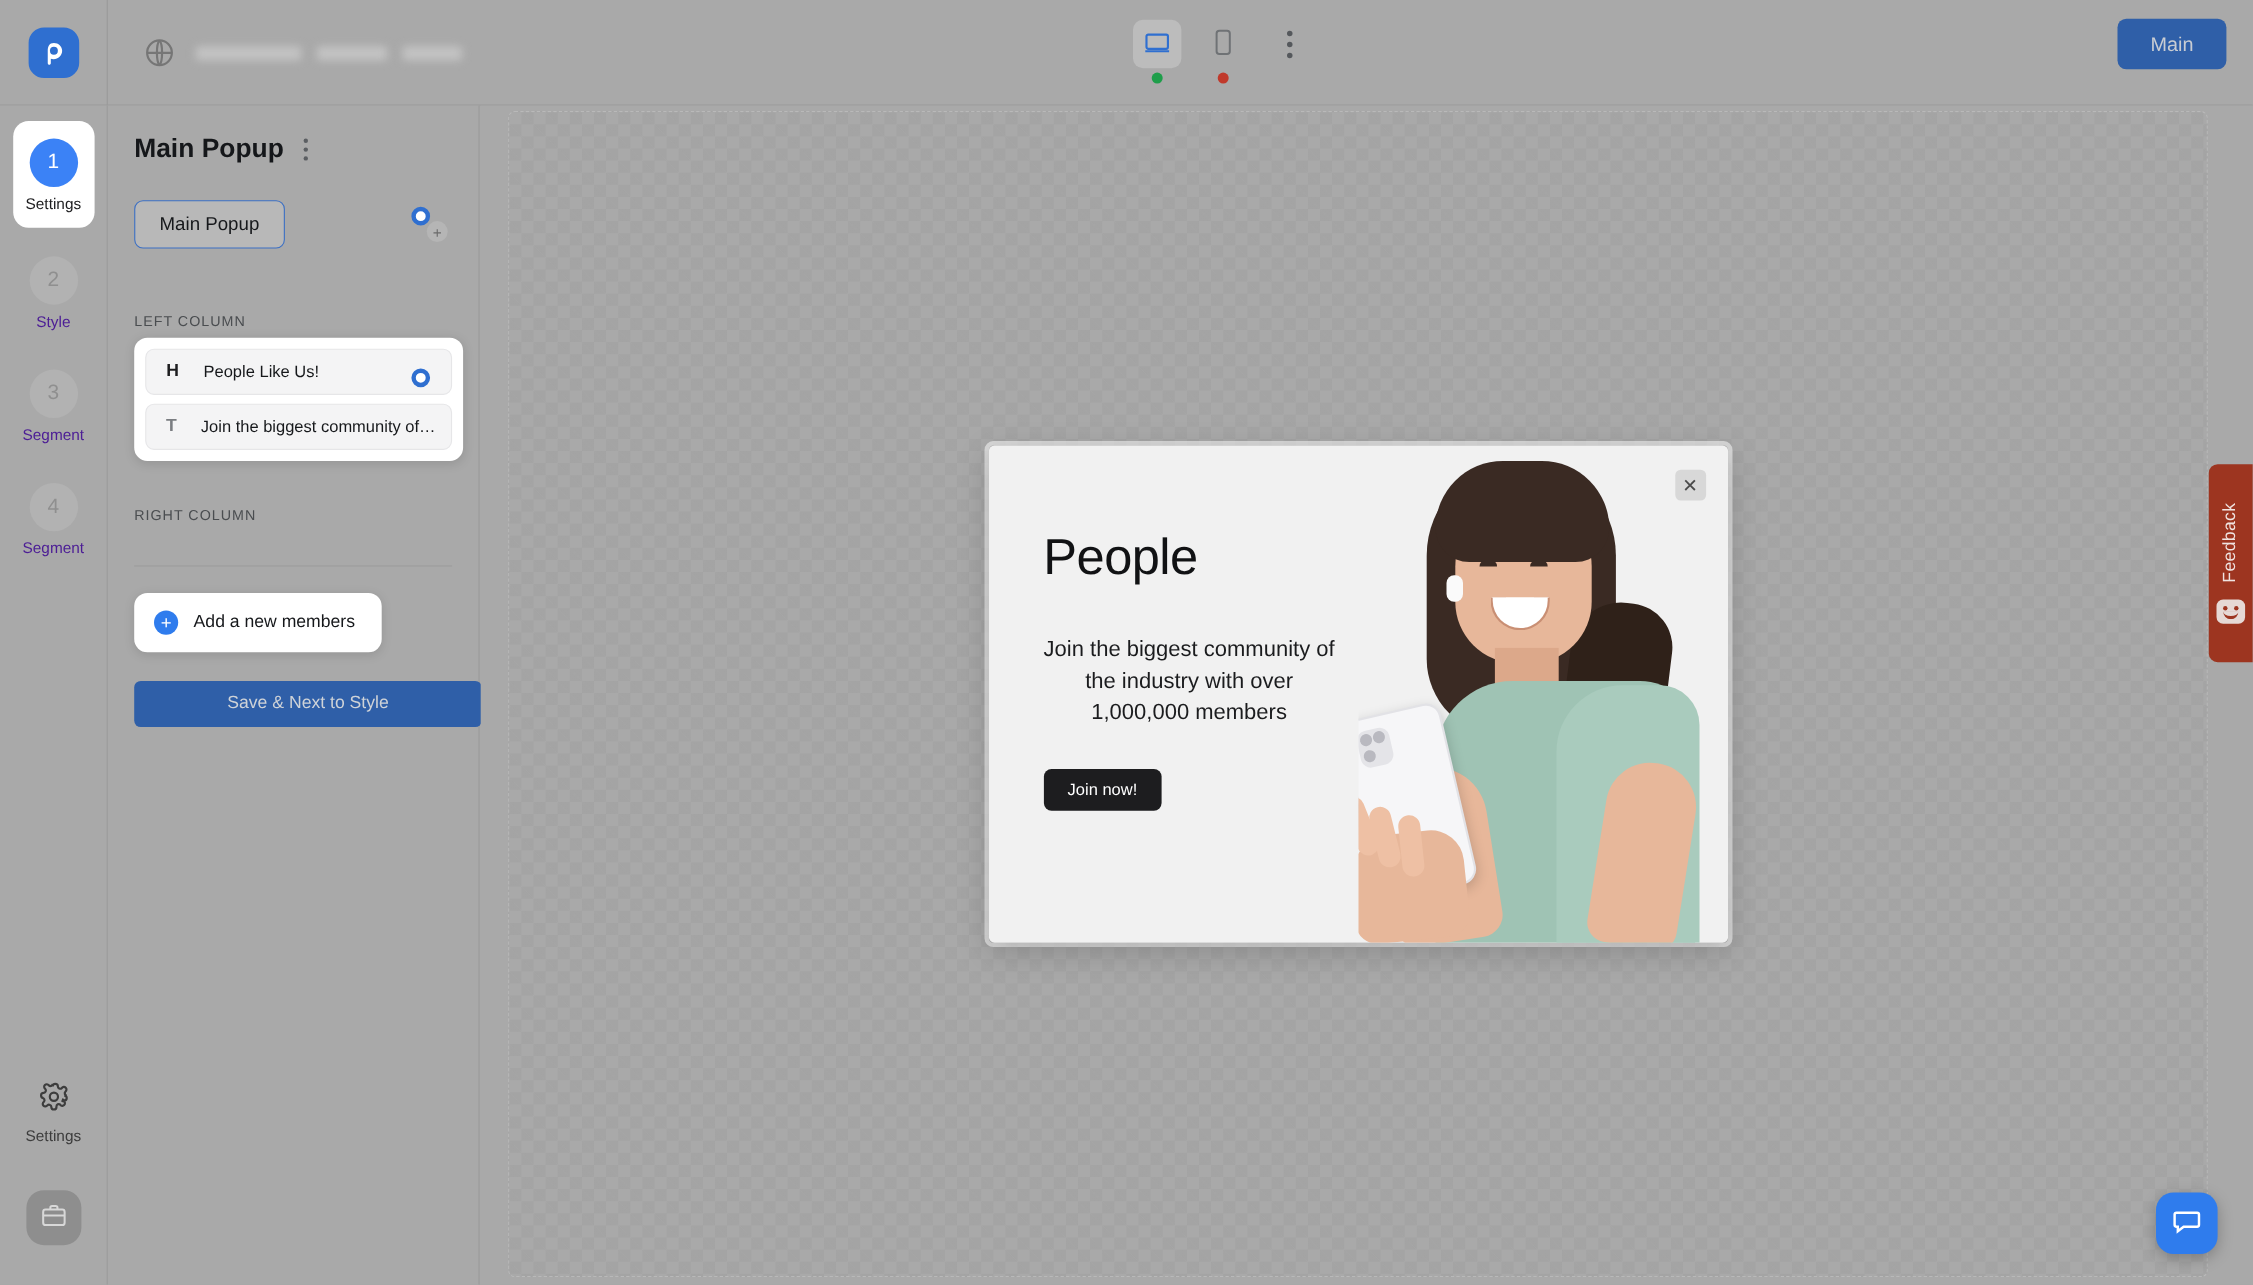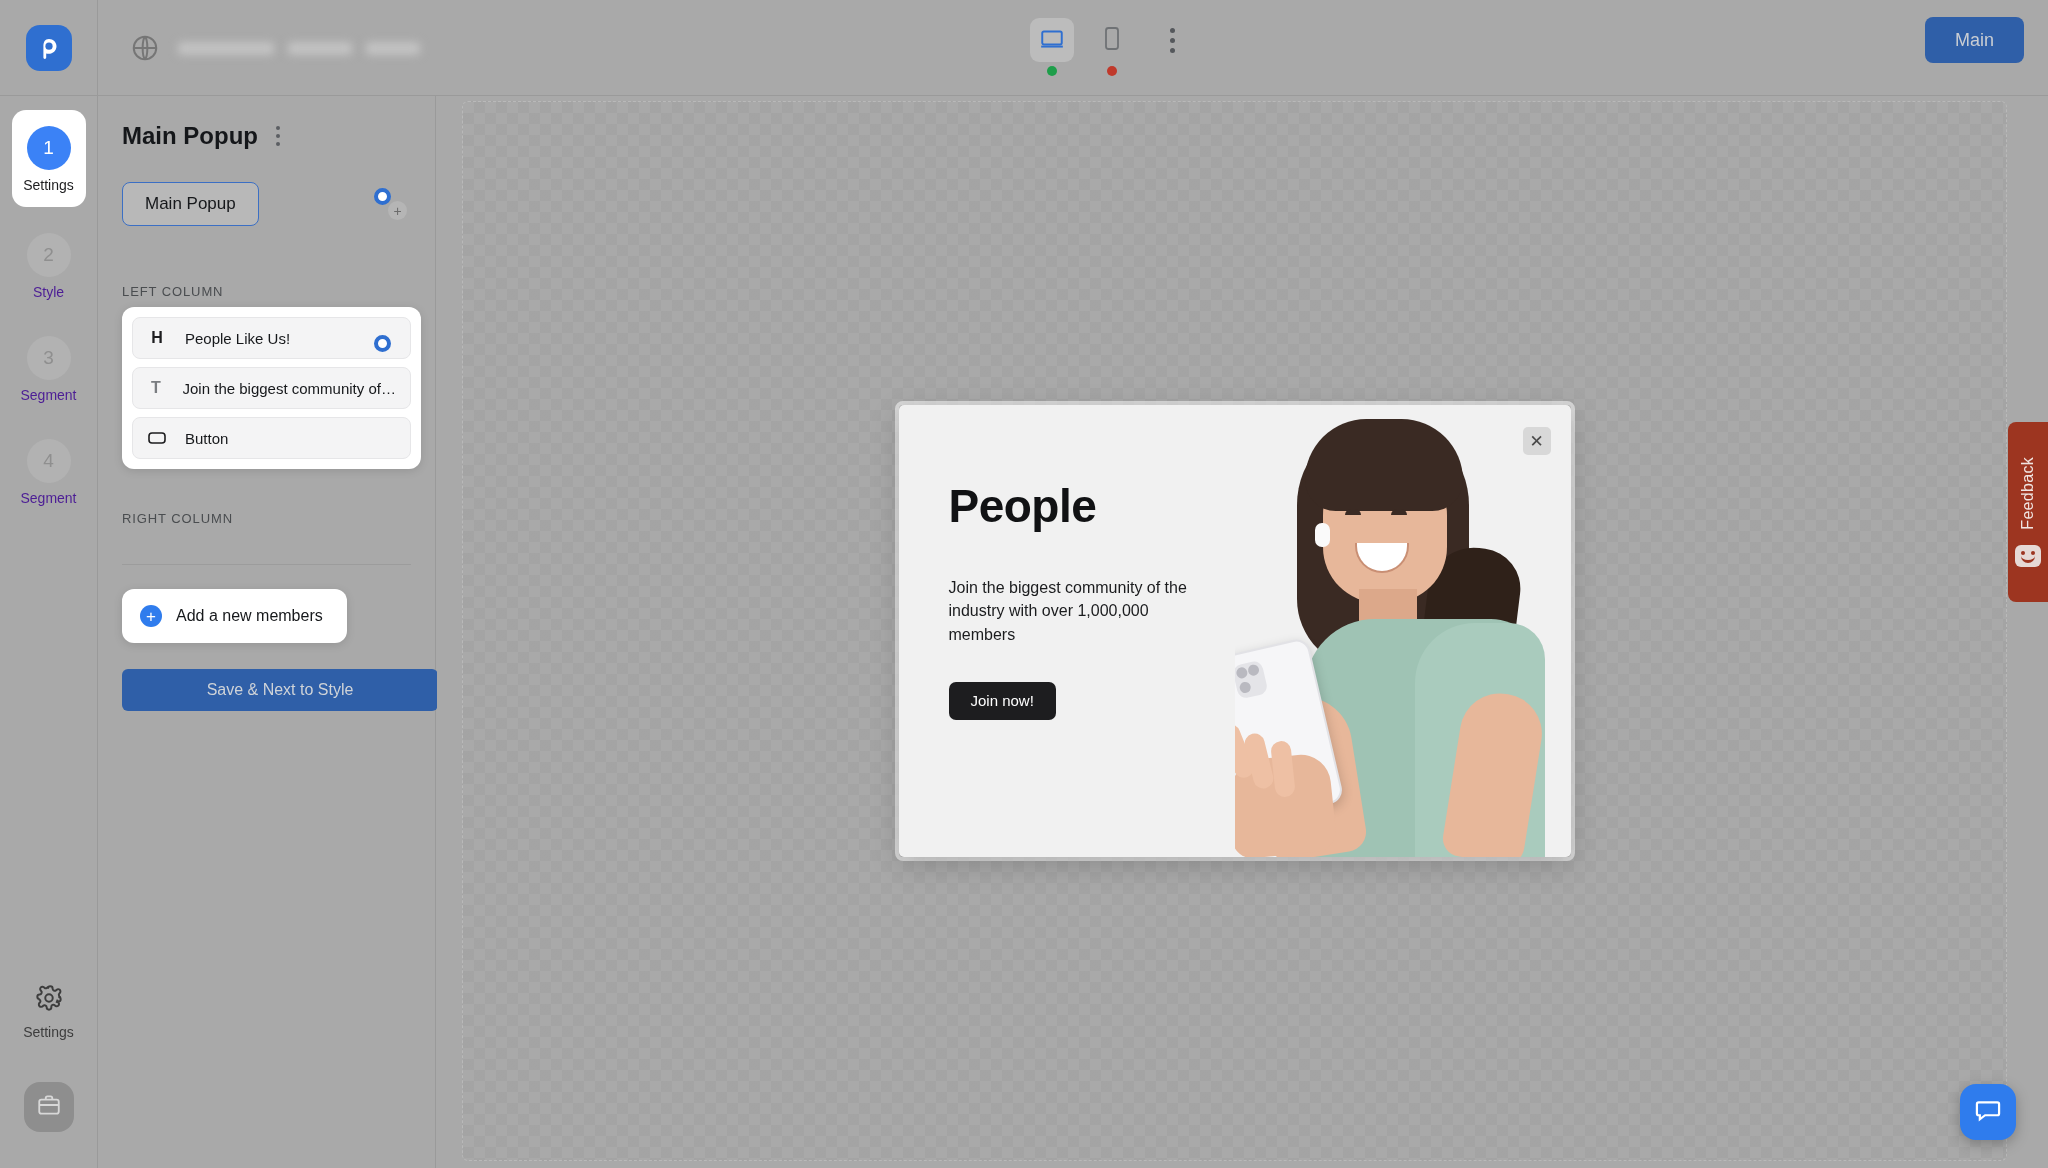--- a/index.html
+++ b/index.html
@@ -183,24 +183,24 @@
     position: relative; width: 680px; height: 460px;
     border: 4px solid rgba(255,255,255,.55); border-radius: 8px;
   }
   .popup {
     position: absolute; inset: 0; background: #f1f1f1; border-radius: 5px; overflow: hidden;
     box-shadow: 0 8px 30px rgba(0,0,0,.18);
     display: flex;
   }
   .popup-left { width: 54%; padding: 66px 0 0 50px; position: relative; z-index: 2; }
   .popup-h1 {
-    font-size: 46px; font-weight: 700; color: #111214; line-height: 1.55; letter-spacing: -.5px;
+    font-size: 46px; font-weight: 400; color: #111214; line-height: 1.55; letter-spacing: -.5px;
   }
   .popup-body {
-    margin-top: 34px; font-size: 16px; color: #1b1c1e; line-height: 1.45; max-width: 265px;
+    margin-top: 34px; font-size: 20px; color: #1b1c1e; line-height: 1.45; max-width: 265px; text-align: center;
   }
   .join-btn {
     margin-top: 36px; background: #1d1d1f; color: #ffffff; border: none;
     border-radius: 7px; padding: 0 22px; height: 38px; font-size: 15px; cursor: pointer;
     font-family: "Liberation Sans", sans-serif;
   }
   .popup-close {
     position: absolute; right: 20px; top: 22px; width: 28px; height: 28px;
     border-radius: 5px; background: #d8d8d8; color: #4a4a4a;
     display: flex; align-items: center; justify-content: center; font-size: 17px;
@@ -388,28 +388,20 @@
     <div class="radio-dot" style="position:absolute; right:44px; top:239px;"></div>
 
     <div class="element-card">
       <div class="element-row">
         <span class="el-icon">H</span>
         <span class="el-text">People Like Us!</span>
       </div>
       <div class="element-row">
         <span class="el-icon t">T</span>
         <span class="el-text">Join the biggest community of the i...</span>
-      </div>
-      <div class="element-row">
-        <span class="el-icon btn-ico">
-          <svg width="18" height="12" viewBox="0 0 18 12" fill="none" stroke="#1d1d1f" stroke-width="1.6">
-            <rect x="1" y="1" width="16" height="10" rx="3"></rect>
-          </svg>
-        </span>
-        <span class="el-text">Button</span>
       </div>
     </div>
 
     <div class="col-label right-col-label">RIGHT COLUMN</div>
 
     <div class="divider"></div>
 
     <div class="add-element">
       <span class="plus-circle">+</span>
       <span class="add-text">Add a new members</span>

